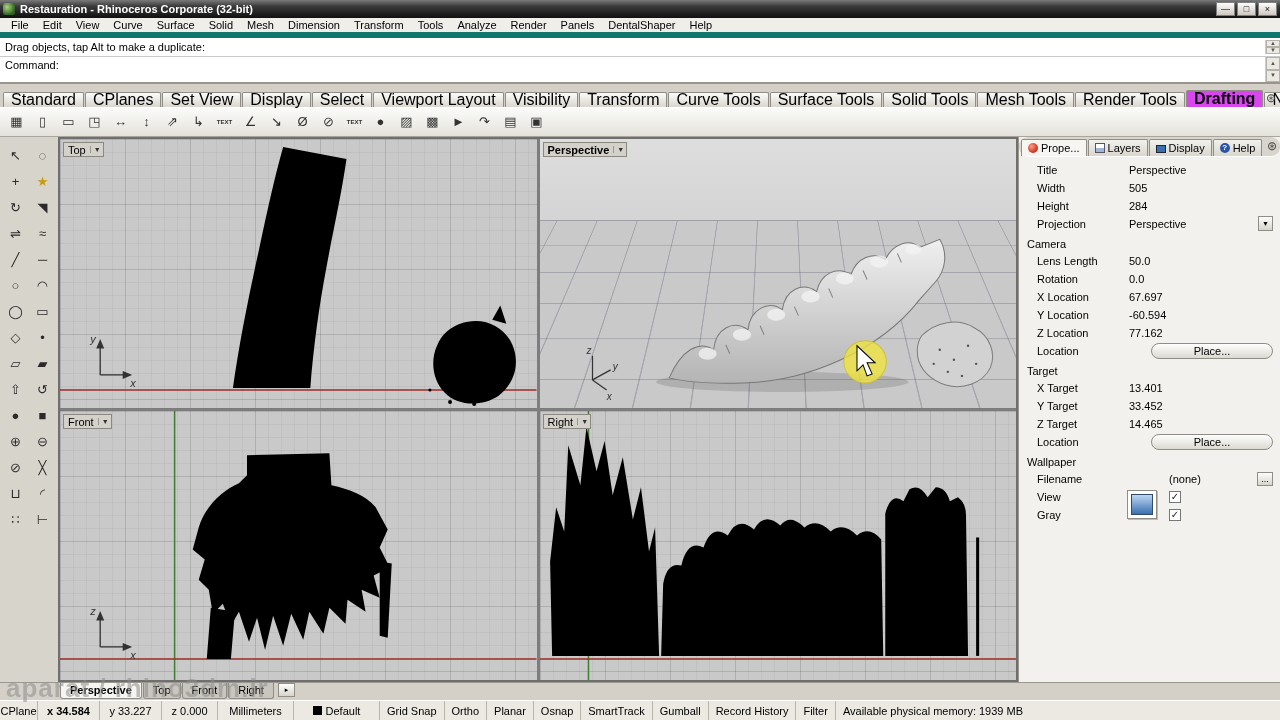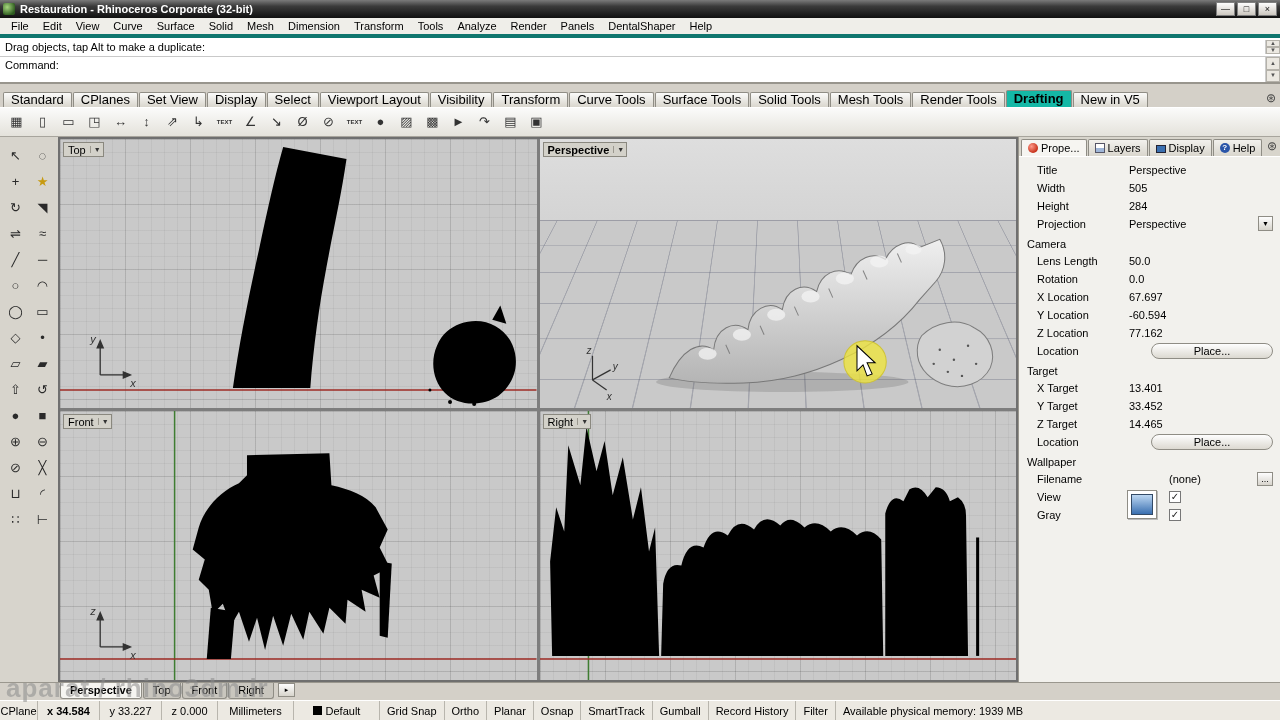--- a/index.html
+++ b/index.html
@@ -8,35 +8,35 @@
   .app{position:relative;width:1280px;height:720px;overflow:hidden;}
 
   
   .titlebar{height:18px;background:linear-gradient(#7a7a7a 0%,#3a3a3a 35%,#101010 100%);display:flex;align-items:center;padding:0 3px;}
   .app-icon{width:12px;height:12px;border-radius:2px;background:radial-gradient(circle at 35% 35%,#a7d67f,#2c5a1d 75%);flex:0 0 auto;}
   .title{color:#fff;font-weight:bold;margin-left:5px;flex:1;white-space:nowrap;overflow:hidden;}
   .winbtns{display:flex;}
   .winbtn{width:19px;height:14px;margin-left:2px;padding:0;font-size:9px;line-height:11px;font-family:inherit;background:linear-gradient(#fdfdfd,#cdc8c0);border:1px solid #7f7f7f;color:#111;}
 
   
-  .menubar{height:20px;background:#efeee9;border-bottom:4px solid #0f766e;display:flex;align-items:center;padding-left:4px;}
+  .menubar{height:20px;background:#efeee9;border-bottom:6px solid #0f766e;display:flex;align-items:center;padding-left:4px;}
   .menu-item{padding:2px 7px;cursor:default;}
 
   
   .cmdhist{height:19px;background:#fff;border-bottom:1px solid #c9c9c9;display:flex;align-items:center;padding-left:5px;}
   .cmdline{height:27px;background:#fff;border-bottom:2px solid #98958d;display:flex;align-items:stretch;padding-left:5px;}
   .cmdline .cmdtext{padding-top:2px;}
   .cmdtext{flex:1;white-space:nowrap;overflow:hidden;}
   .miniscroll{display:flex;flex-direction:column;width:15px;flex:0 0 15px;border-left:1px solid #ccc;}
   .miniscroll button{flex:1;font-size:6px;line-height:5px;padding:0;background:#ece9e2;border:1px solid #b5b2aa;color:#555;}
 
   
   .ribbon{height:17px;margin-top:6px;background:#d4d0c8;display:flex;align-items:flex-end;padding-left:3px;position:relative;}
-  .rtab{font-size:13px;padding:0 7px;height:15px;line-height:14px;background:linear-gradient(#fbfbfa,#d9d6cd);border:1px solid #8f8d85;border-bottom:none;border-radius:2px 2px 0 0;margin-right:1px;white-space:nowrap;cursor:default;}
-  .rtab.active{background:#14b8a6;font-weight:bold;height:17px;line-height:16px;}
+  .rtab{font-size:16px;padding:0 7px;height:15px;line-height:14px;background:linear-gradient(#fbfbfa,#d9d6cd);border:1px solid #8f8d85;border-bottom:none;border-radius:2px 2px 0 0;margin-right:1px;white-space:nowrap;cursor:default;}
+  .rtab.active{background:#d946ef;font-weight:bold;height:17px;line-height:16px;}
   .gearbtn{position:absolute;right:4px;top:1px;font-size:12px;color:#444;background:none;border:none;padding:0;}
 
   
   .toolbar{height:30px;background:linear-gradient(#fbfbfa,#e4e2db);border-top:1px solid #fff;border-bottom:1px solid #a8a59d;display:flex;align-items:center;padding-left:4px;gap:1px;}
   .ticon{width:25px;height:24px;font-size:13px;line-height:22px;color:#333;background:transparent;border:1px solid transparent;padding:0;}
   .ticon.txt{font-size:6px;font-weight:bold;line-height:22px;letter-spacing:0;}
 
   
   .main{display:flex;height:545px;background:#d4d0c8;}
   .palette{width:58px;flex:0 0 58px;display:grid;grid-template-columns:26px 26px;justify-content:center;align-content:start;gap:1px;padding-top:6px;background:#d7d4cc;}
@@ -58,21 +58,21 @@
         linear-gradient(rgba(80,85,110,.30) 1px,transparent 1px),
         linear-gradient(90deg,rgba(80,85,110,.30) 1px,transparent 1px);
       background-size:40px 40px;
       transform:perspective(600px) rotateX(55deg);transform-origin:50% 0%;}
   .vplabel{position:absolute;top:3px;left:3px;z-index:3;display:flex;align-items:center;height:15px;background:#d3d1c9;border:1px solid #8a887f;padding:0 2px 0 4px;cursor:default;}
   .vplabel .dd{font-size:7px;margin-left:4px;padding-left:3px;border-left:1px solid #9b988f;color:#333;}
   .vplabel.active .vptitle{font-weight:bold;}
 
   
   .rpanel{width:262px;flex:0 0 262px;background:#f2f1ed;border-left:1px solid #9a978e;display:flex;flex-direction:column;position:relative;}
-  .ptabs{height:20px;display:flex;align-items:flex-end;background:#d8d5cc;padding:2px 20px 0 2px;gap:1px;border-bottom:1px solid #fff;}
+  .ptabs{height:20px;display:flex;align-items:flex-end;background:#d8d5cc;padding:2px 20px 0 2px;gap:1px;border-bottom:1px solid #fff;border-radius:9px;}
   .ptab{display:flex;align-items:center;gap:3px;padding:0 6px;height:17px;background:linear-gradient(#f2f1ed,#d9d6cd);border:1px solid #8f8d85;border-bottom:none;border-radius:2px 2px 0 0;white-space:nowrap;cursor:default;}
   .ptab.active{background:#f6f5f1;}
   .pticon{display:inline-block;width:10px;height:10px;flex:0 0 auto;}
   .properties-icon{border-radius:50%;background:radial-gradient(circle at 35% 35%,#ff9a8a,#c22a12 75%);}
   .layers-icon{background:linear-gradient(#fff 45%,#9fb6d8 45%);border:1px solid #556;}
   .display-icon{background:#3a6fb0;border:1px solid #223;height:8px;margin-top:1px;}
   .help-icon{border-radius:50%;background:#2a55a8;color:#fff;font-size:8px;line-height:10px;text-align:center;font-weight:bold;}
   .pgear{position:absolute;right:3px;top:2px;font-size:12px;color:#444;background:none;border:none;padding:0;}
   .pbody{flex:1;padding:4px 4px 0 4px;overflow:hidden;}
   .phead{padding:5px 0 2px 4px;}

